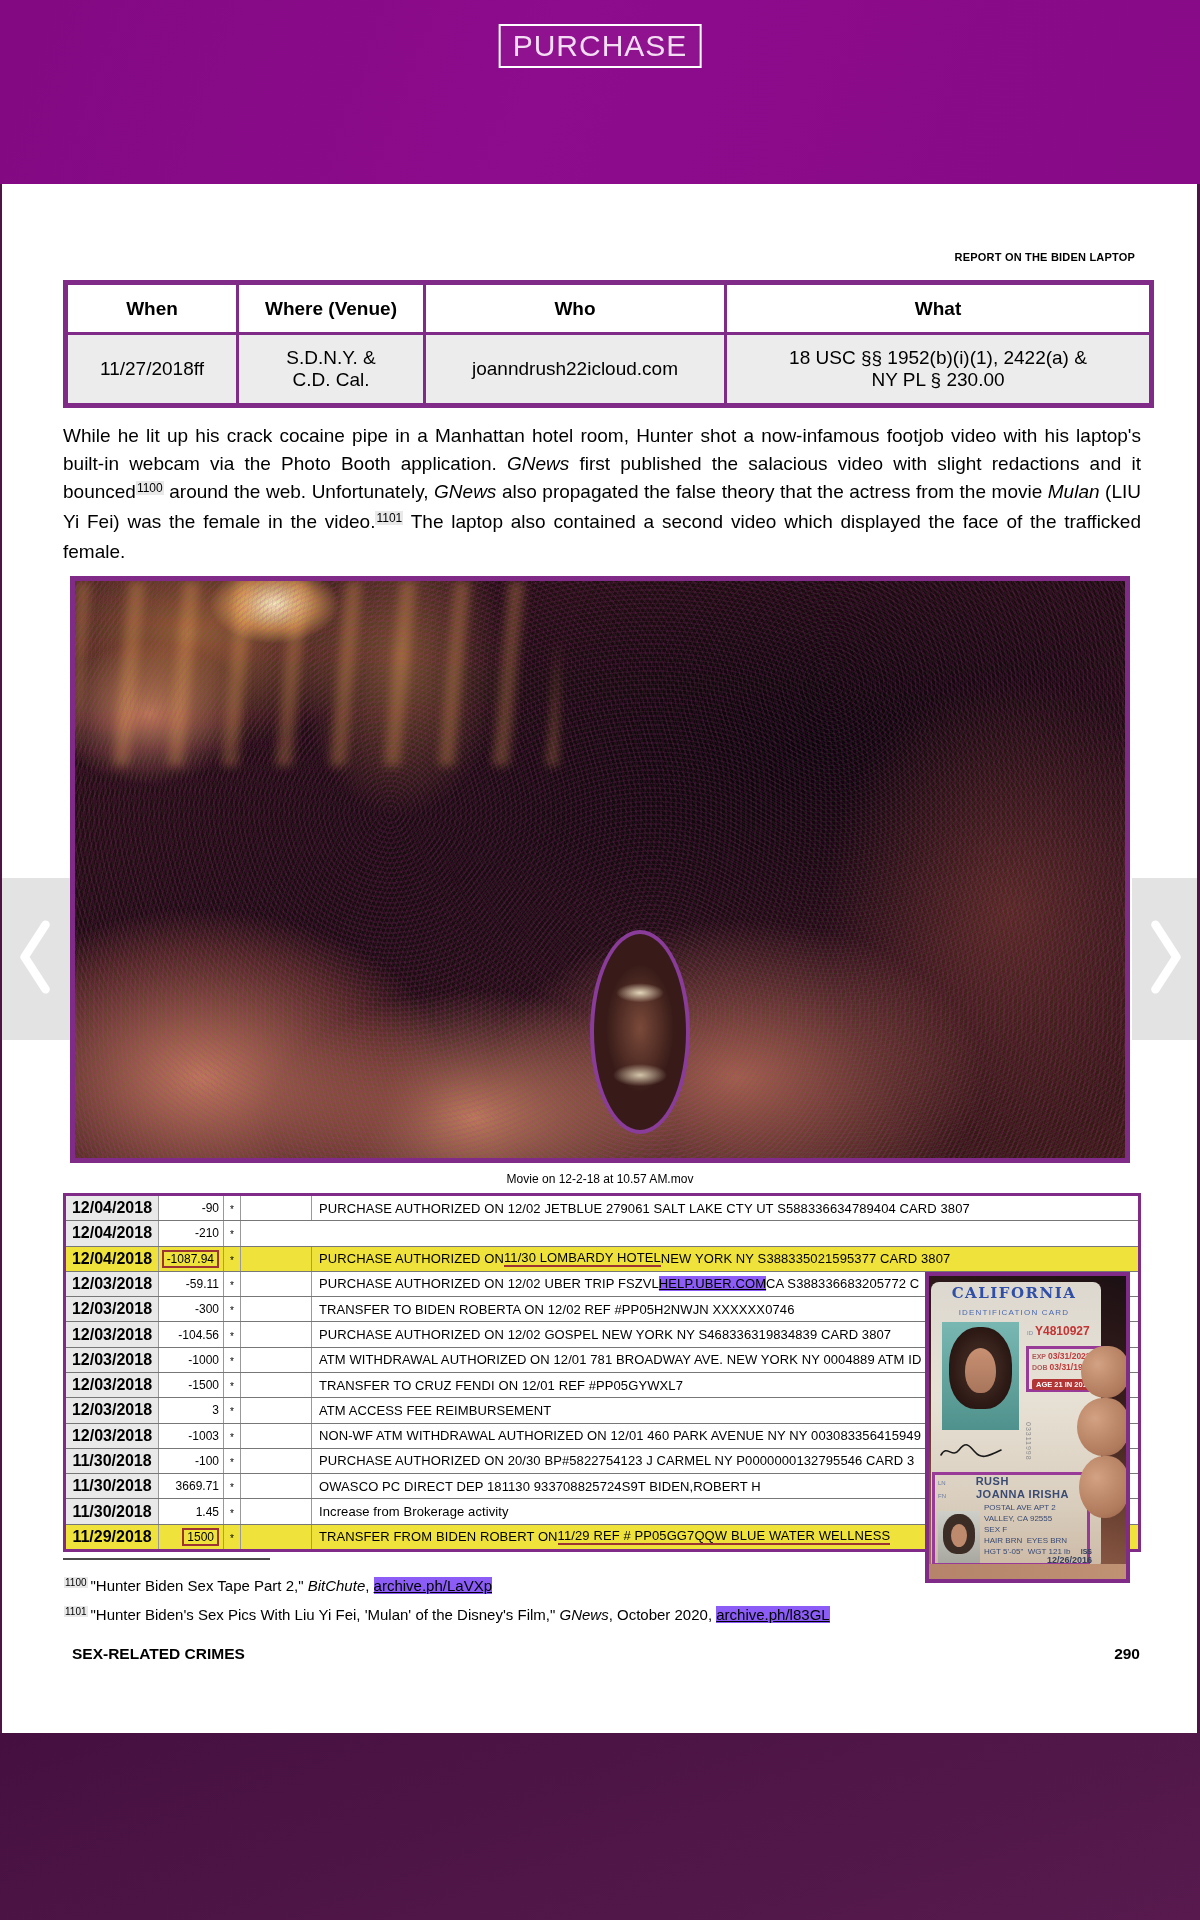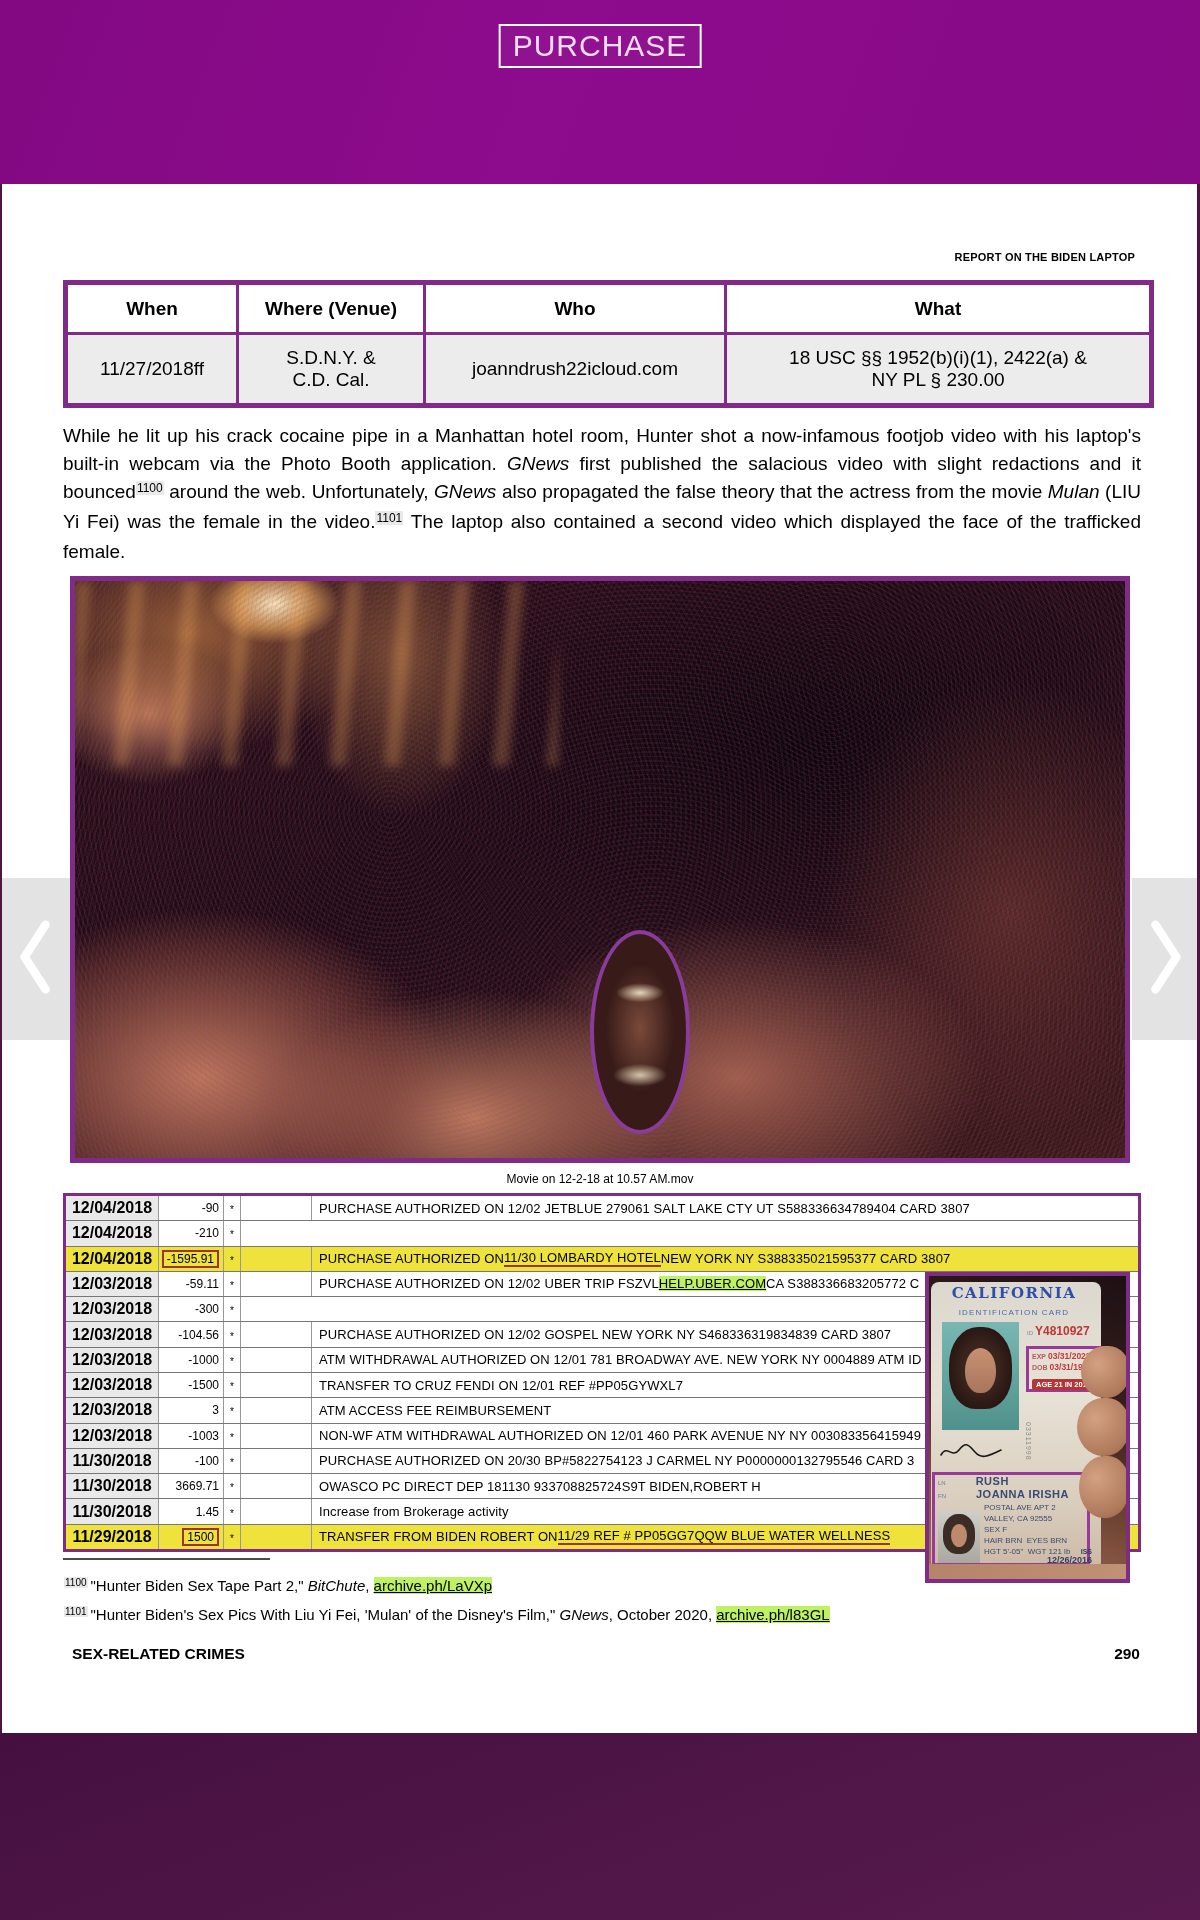--- a/index.html
+++ b/index.html
@@ -74,21 +74,21 @@
   .tx-row:last-child{border-bottom:none;}
   .tx-row>div{box-sizing:border-box;border-right:1px solid #999;display:flex;align-items:center;overflow:hidden;}
   .tx-row>div:last-child{border-right:none;}
   .tx-date{background:#e9e9e9;font-weight:bold;font-size:16px;justify-content:center;}
   .tx-amt{font-size:12px;justify-content:flex-end;padding-right:4px;}
   .tx-star{font-size:10px;justify-content:center;align-items:flex-start;padding-top:3px;}
   .tx-desc{font-size:13px;padding-left:7px;white-space:nowrap;letter-spacing:.1px;}
   .tx-row.hl>div{background:#efe33b;}
   .boxed{border:2px solid #9c3434;padding:0 3px;}
   .u-red{border-bottom:2px solid #9c3434;}
-  .lnk{background:#bef264;text-decoration:underline;}
+  .lnk{background:#8b5cf6;text-decoration:underline;}
   
   .idcard{position:absolute;left:925px;top:1272px;width:205px;height:311px;z-index:5;
     box-sizing:border-box;border:4px solid #812b88;overflow:hidden;
     background:linear-gradient(200deg,#1c1014 0%,#3a1f1c 38%,#7a4c3a 72%,#a7765c 100%);}
   .idcard .card{position:absolute;left:2px;top:6px;width:170px;height:288px;border-radius:8px;
     background:linear-gradient(180deg,#ddd8cf,#e7e1d5 40%,#dacfbf 75%,#ccb9a5);}
   .id-state{position:absolute;left:0;top:8px;width:170px;text-align:center;
     font-family:"DejaVu Serif",serif;font-weight:bold;font-size:15px;color:#2f4ea8;letter-spacing:1.5px;}
   .id-type{position:absolute;left:0;top:32px;width:170px;text-align:center;
     font-size:8px;color:#4a68b0;letter-spacing:1.2px;}
@@ -211,21 +211,21 @@
       <div class="tx-date">12/04/2018</div>
       <div class="tx-amt">
         <span>-210</span>
       </div>
       <div class="tx-star">*</div>
       <div class="tx-blank"></div>
     </div>
     <div class="tx-row hl">
       <div class="tx-date">12/04/2018</div>
       <div class="tx-amt">
-        <span class="boxed">-1595.91</span>
+        <span class="boxed">-1087.94</span>
       </div>
       <div class="tx-star">*</div>
       <div class="tx-blank"></div>
       <div class="tx-desc">
         <span>PURCHASE AUTHORIZED ON </span>
         <span class="u-red">11/30 LOMBARDY HOTEL</span>
         <span> NEW YORK NY S388335021595377 CARD 3807</span>
       </div>
     </div>
     <div class="tx-row">
@@ -241,20 +241,23 @@
         <span> CA S388336683205772 C</span>
       </div>
     </div>
     <div class="tx-row">
       <div class="tx-date">12/03/2018</div>
       <div class="tx-amt">
         <span>-300</span>
       </div>
       <div class="tx-star">*</div>
       <div class="tx-blank"></div>
+      <div class="tx-desc">
+        <span>TRANSFER TO BIDEN ROBERTA ON 12/02 REF #PP05H2NWJN XXXXXX0746</span>
+      </div>
     </div>
     <div class="tx-row">
       <div class="tx-date">12/03/2018</div>
       <div class="tx-amt">
         <span>-104.56</span>
       </div>
       <div class="tx-star">*</div>
       <div class="tx-blank"></div>
       <div class="tx-desc">
         <span>PURCHASE AUTHORIZED ON 12/02 GOSPEL NEW YORK NY S468336319834839 CARD 3807</span>

